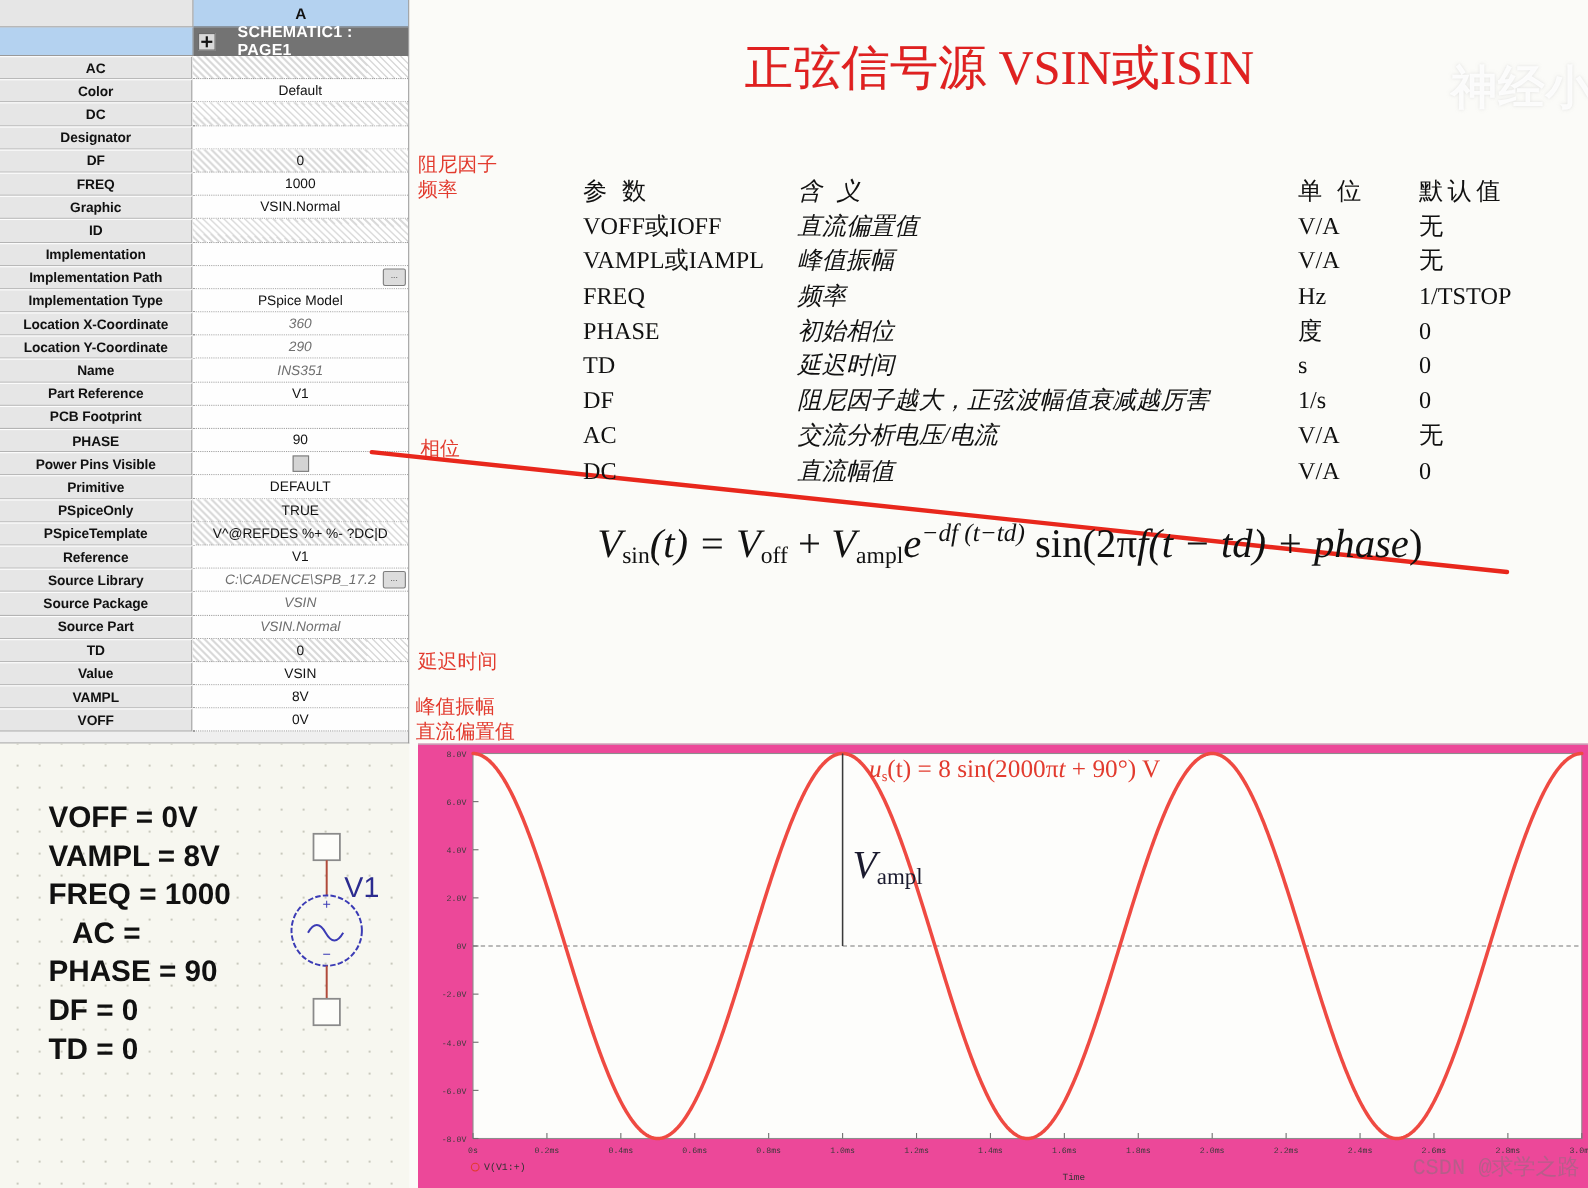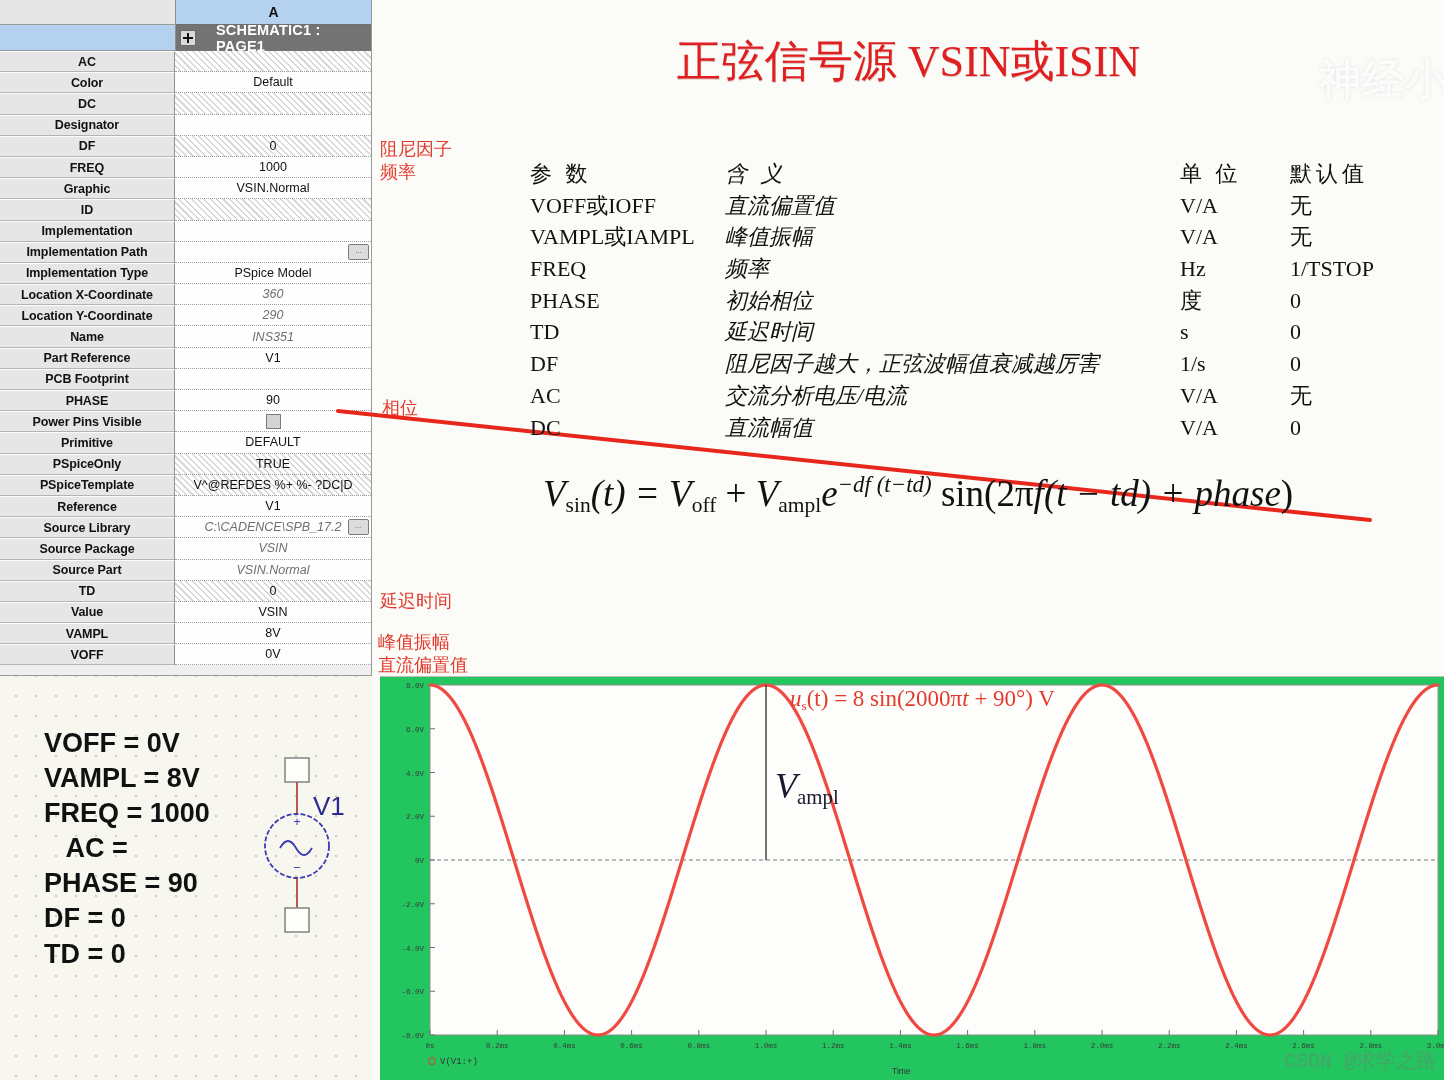--- a/index.html
+++ b/index.html
@@ -150,41 +150,41 @@
     font-family:"Liberation Serif", serif;font-size:37px;color:#111;
     white-space:nowrap;
   }
   #formula i{font-style:italic;}
   .sub{font-size:0.58em;vertical-align:-0.28em;font-style:normal;}
   .sup{font-size:0.62em;vertical-align:0.62em;font-style:italic;}
 
   
   #plot{
     position:absolute;left:380px;top:676px;width:1064px;height:404px;
-    background:#22c55e;border-top:1px solid #bdbdbd;
+    background:#ec4899;border-top:1px solid #bdbdbd;
   }
   #plot-eq{
     position:absolute;left:790px;top:686px;
     font-family:"Liberation Serif", serif;font-size:23px;color:#e23b2e;
     white-space:nowrap;
   }
   #plot-vampl{
     position:absolute;left:775px;top:765px;
     font-family:"Liberation Serif", serif;font-size:36px;color:#1a1a2e;
     white-space:nowrap;
   }
   #legend{
     position:absolute;left:428px;top:1057px;
     font-family:"Liberation Mono", monospace;font-size:9px;color:#333;
     display:flex;align-items:flex-start;gap:4px;
   }
   #legend .sq{width:6px;height:6px;border:1px solid #e23b2e;border-radius:50%;}
   #time-label{
-    position:absolute;left:892px;top:1066px;
-    font-family:Liberation Sans, sans-serif;font-size:8.5px;color:#333;
+    position:absolute;left:966px;top:1066px;
+    font-family:Liberation Mono, monospace;font-size:8.5px;color:#333;
   }
   #wm-bottom{
     position:absolute;right:8px;bottom:6px;
     font-size:20px;color:rgba(120,120,120,.45);
     font-family:Liberation Mono, monospace;
     white-space:nowrap;
   }
 </style>
 </head>
 <body>

